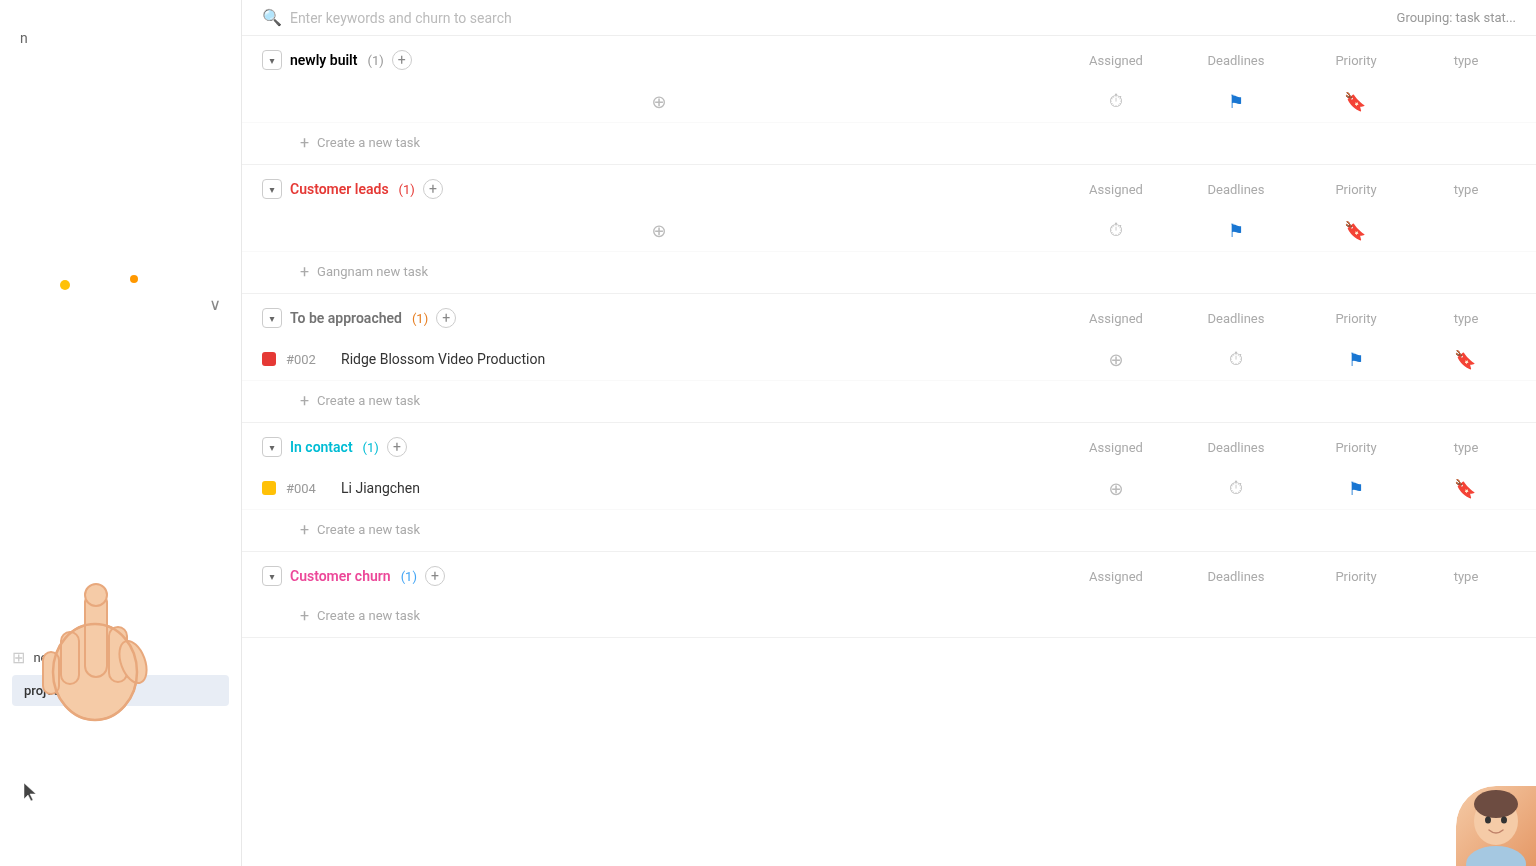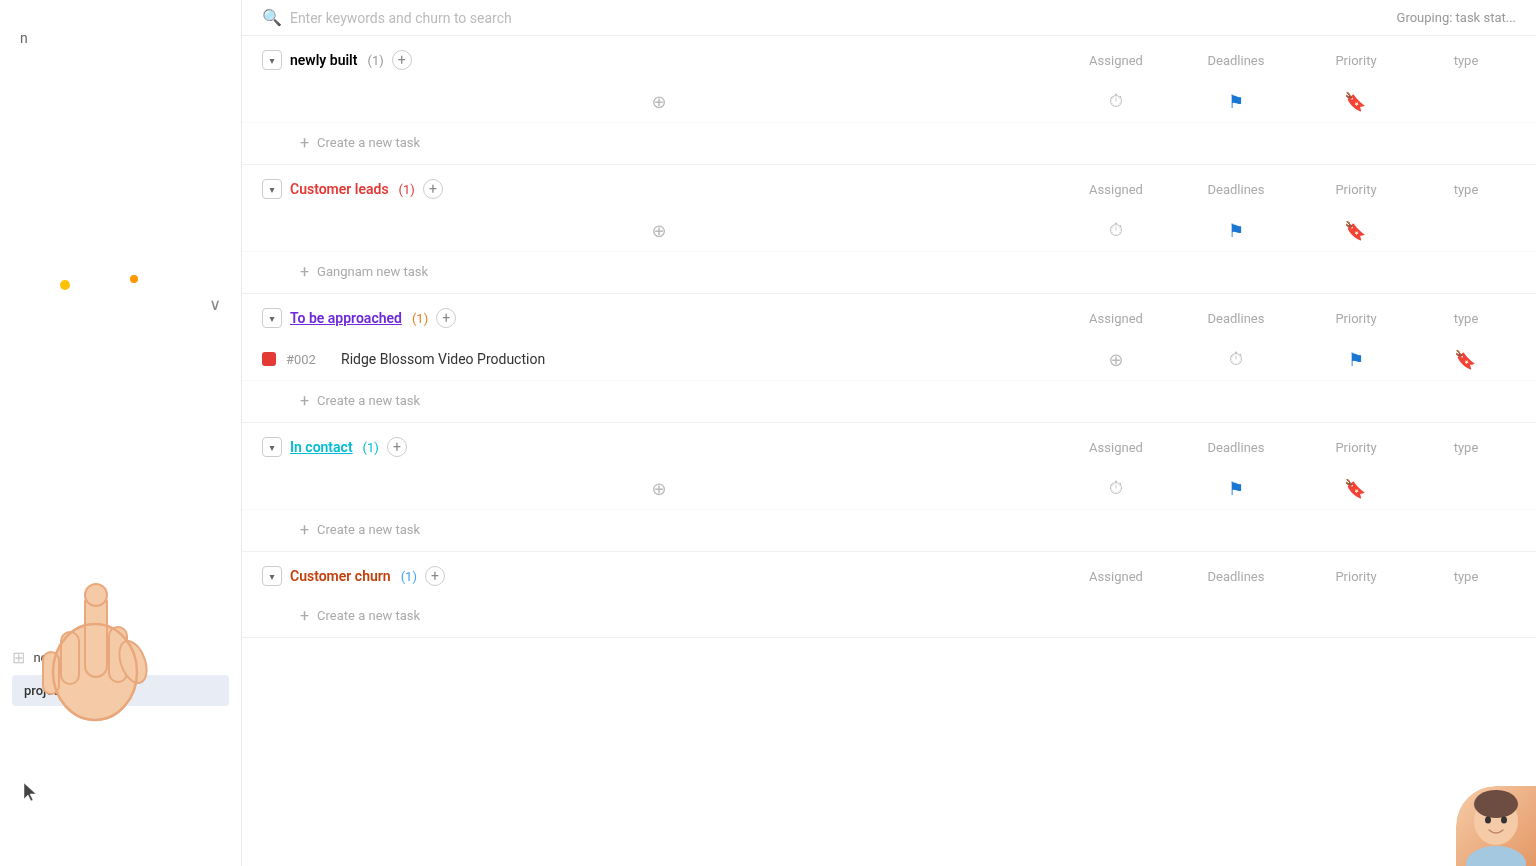--- a/index.html
+++ b/index.html
@@ -113,23 +113,23 @@
       color: #666;
       background: #fff;
       flex-shrink: 0;
     }
     .section-title {
       font-size: 14px;
       font-weight: 600;
     }
     .section-title.black { color: #000000; text-align: right; }
     .section-title.red { color: #e53935; }
-    .section-title.orange { color: #6d28d9; text-decoration: underline; }
-    .section-title.teal { color: #00bcd4; text-decoration: underline; }
-    .section-title.blue-light { color: #c2410c; }
+    .section-title.orange { color: #737373; }
+    .section-title.teal { color: #00bcd4; }
+    .section-title.blue-light { color: #ec4899; }
     .section-count {
       font-size: 13px;
       color: #999;
       margin-left: 2px;
     }
     .section-count.red { color: #e53935; }
     .section-count.orange { color: #e67e22; }
     .section-count.teal { color: #00bcd4; }
     .section-count.blue-light { color: #42a5f5; }
     .add-section-btn {
@@ -394,20 +394,25 @@
               <span class="section-title teal">In contact</span>
               <span class="section-count teal">(1)</span>
               <div class="add-section-btn">+</div>
             </div>
             <div style="text-align: center; font-size: 13px; color: rgb(170, 170, 170);">Assigned</div>
             <div style="text-align: center; font-size: 13px; color: rgb(170, 170, 170);">Deadlines</div>
             <div style="text-align: center; font-size: 13px; color: rgb(170, 170, 170);">Priority</div>
             <div style="text-align: center; font-size: 13px; color: rgb(170, 170, 170);">type</div>
           </div>
           <div class="task-row">
+            <div class="task-left">
+              <div class="task-dot yellow"></div>
+              <span class="task-id">#004</span>
+              <span class="task-name">Li Jiangchen</span>
+            </div>
             <div style="display: flex; align-items: center; justify-content: center; font-size: 18px; color: rgb(187, 187, 187); cursor: pointer;">⊕</div>
             <div style="display: flex; align-items: center; justify-content: center; font-size: 18px; color: rgb(187, 187, 187); cursor: pointer;">⏱</div>
             <div style="display: flex; align-items: center; justify-content: center; font-size: 18px; color: rgb(25, 118, 210); cursor: pointer;">⚑</div>
             <div style="display: flex; align-items: center; justify-content: center; font-size: 18px; color: rgb(144, 164, 174); cursor: pointer;">🔖</div>
           </div>
           <div class="create-task-row">
             <span class="plus-icon">+</span>
             <span>Create a new task</span>
           </div>
         </div>

